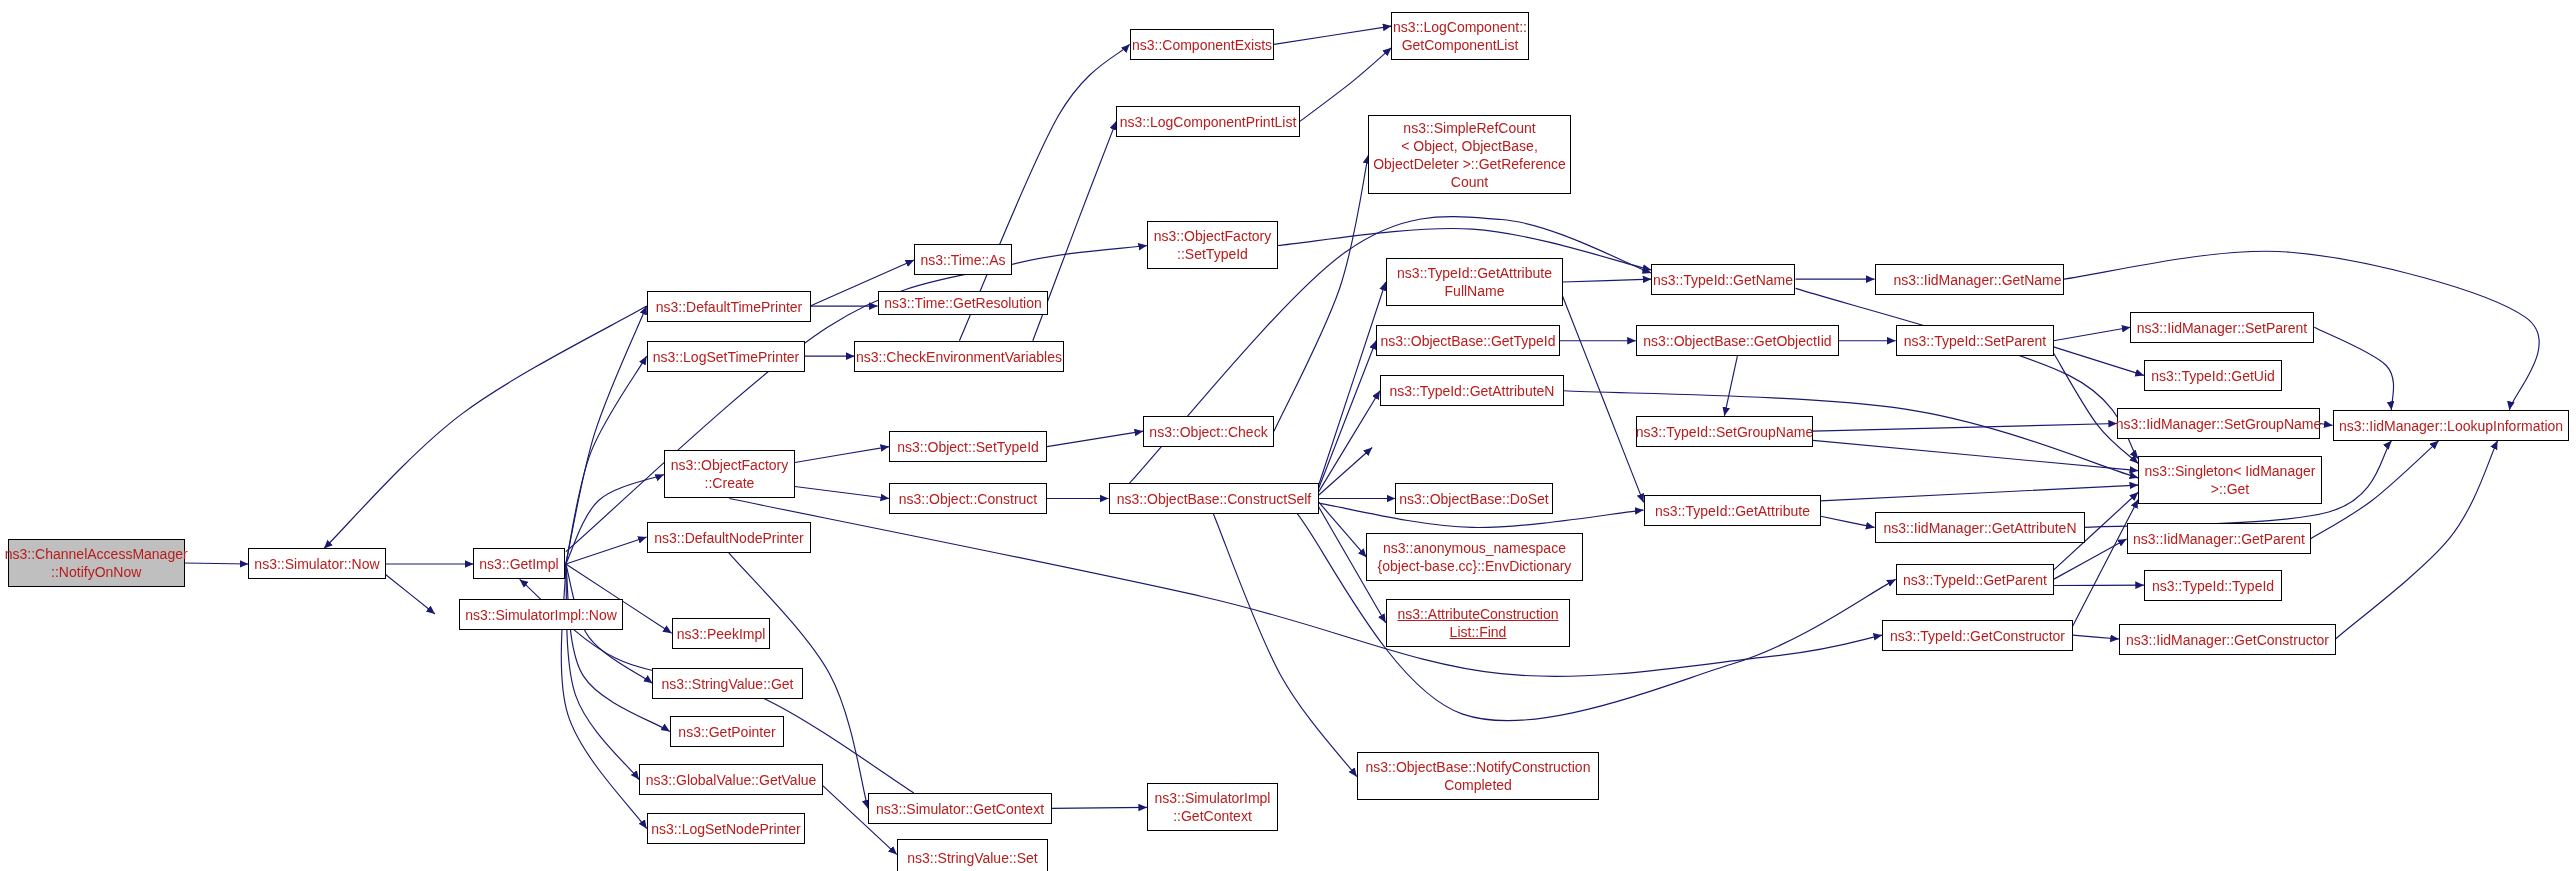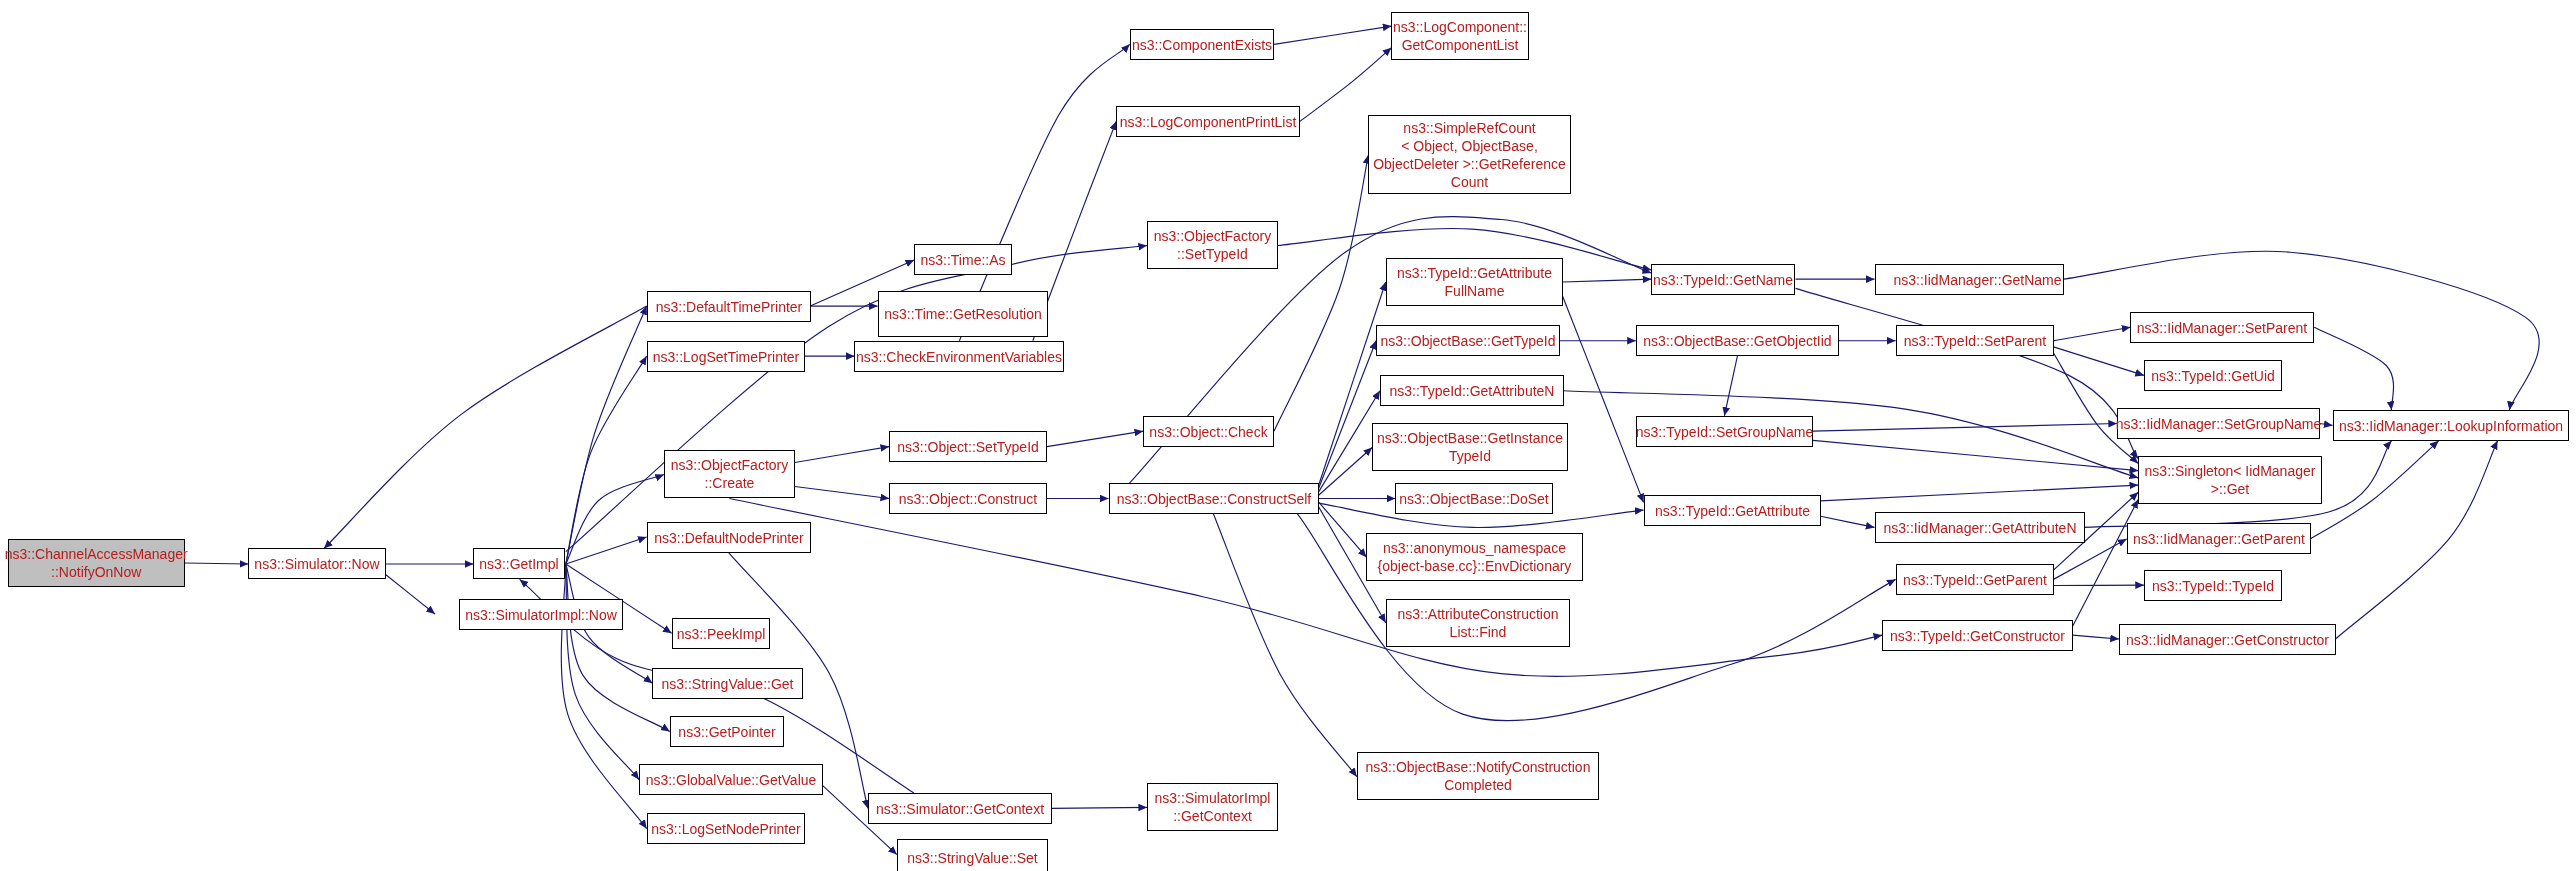--- a/index.html
+++ b/index.html
@@ -111,21 +111,21 @@
       <path d="M855 816.4 C867.8333333333334 828.3333333333333, 919.1666666666666 876.0666666666666, 932 888" class="edge" marker-end="url(#arrowhead)"></path>
     </svg>
 <div class="node root" style="left: 7.7px; top: 539px; width: 177px; height: 48px;">ns3::ChannelAccessManager
 ::NotifyOnNow</div>
     <div class="node" style="left: 248px; top: 548px; width: 138px; height: 31px;">ns3::Simulator::Now</div>
     <div class="node" style="left: 473px; top: 548px; width: 92px; height: 31px;">ns3::GetImpl</div>
     <div class="node" style="left: 435px; top: 599px; width: 164px; height: 31px; margin-left: 24px;">ns3::SimulatorImpl::Now</div>
     <div class="node" style="left: 647px; top: 291px; width: 164px; height: 31px;">ns3::DefaultTimePrinter</div>
     <div class="node" style="left: 647px; top: 341px; width: 158px; height: 31px;">ns3::LogSetTimePrinter</div>
     <div class="node" style="left: 914px; top: 244px; width: 98px; height: 31px;">ns3::Time::As</div>
-    <div class="node" style="left: 878px; top: 291px; width: 170px; height: 46px;">ns3::Time::GetResolution</div>
+    <div class="node" style="left: 878px; top: 291px; width: 170px; height: 24px;">ns3::Time::GetResolution</div>
     <div class="node" style="left: 854px; top: 341px; width: 210px; height: 31px;">ns3::CheckEnvironmentVariables</div>
     <div class="node" style="left: 664px; top: 450px; width: 131px; height: 48px;">ns3::ObjectFactory
 ::Create</div>
     <div class="node" style="left: 647px; top: 522px; width: 164px; height: 31px;">ns3::DefaultNodePrinter</div>
     <div class="node" style="left: 672px; top: 618px; width: 98px; height: 31px;">ns3::PeekImpl</div>
     <div class="node" style="left: 652px; top: 668px; width: 151px; height: 31px;">ns3::StringValue::Get</div>
     <div class="node" style="left: 670px; top: 716px; width: 114px; height: 31px;">ns3::GetPointer</div>
     <div class="node" style="left: 639px; top: 764px; width: 184px; height: 31px;">ns3::GlobalValue::GetValue</div>
     <div class="node" style="left: 647px; top: 813px; width: 158px; height: 31px;">ns3::LogSetNodePrinter</div>
     <div class="node" style="left: 889px; top: 431px; width: 158px; height: 31px;">ns3::Object::SetTypeId</div>
@@ -143,26 +143,24 @@
     <div class="node" style="left: 1391px; top: 11.5px; width: 138px; height: 48px;">ns3::LogComponent::
 GetComponentList</div>
     <div class="node" style="left: 1368px; top: 115px; width: 203px; height: 79px;">ns3::SimpleRefCount
 &lt; Object, ObjectBase,
 ObjectDeleter &gt;::GetReference
 Count</div>
     <div class="node" style="left: 1386px; top: 258px; width: 177px; height: 48px;">ns3::TypeId::GetAttribute
 FullName</div>
     <div class="node" style="left: 1376px; top: 325px; width: 184px; height: 31px;">ns3::ObjectBase::GetTypeId</div>
     <div class="node" style="left: 1380px; top: 375px; width: 184px; height: 31px;">ns3::TypeId::GetAttributeN</div>
-    <div class="node" style="left: 1372px; top: 423px; width: 196px; height: 48px;">ns3::ObjectBase::GetInstance
-TypeId</div>
     <div class="node" style="left: 1395px; top: 483px; width: 158px; height: 31px;">ns3::ObjectBase::DoSet</div>
     <div class="node" style="left: 1366px; top: 533px; width: 217px; height: 48px;">ns3::anonymous_namespace
 {object-base.cc}::EnvDictionary</div>
-    <div class="node" style="left: 1386px; top: 599px; width: 184px; height: 48px;">ns3::AttributeConstruction
+    <div class="node" style="left: 1386px; top: 599px; width: 184px; height: 48px; text-decoration: underline;">ns3::AttributeConstruction
 List::Find</div>
     <div class="node" style="left: 1357px; top: 752px; width: 242px; height: 48px;">ns3::ObjectBase::NotifyConstruction
 Completed</div>
     <div class="node" style="left: 1651px; top: 264px; width: 144px; height: 31px;">ns3::TypeId::GetName</div>
     <div class="node" style="left: 1636px; top: 325px; width: 203px; height: 31px;">ns3::ObjectBase::GetObjectIid</div>
     <div class="node" style="left: 1636px; top: 416px; width: 177px; height: 31px;">ns3::TypeId::SetGroupName</div>
     <div class="node" style="left: 1644px; top: 495px; width: 177px; height: 31px;">ns3::TypeId::GetAttribute</div>
     <div class="node" style="left: 1875px; top: 264px; width: 189px; height: 31px; padding-left: 16px;">ns3::IidManager::GetName</div>
     <div class="node" style="left: 1896px; top: 325px; width: 158px; height: 31px;">ns3::TypeId::SetParent</div>
     <div class="node" style="left: 2130px; top: 312px; width: 184px; height: 31px;">ns3::IidManager::SetParent</div>

